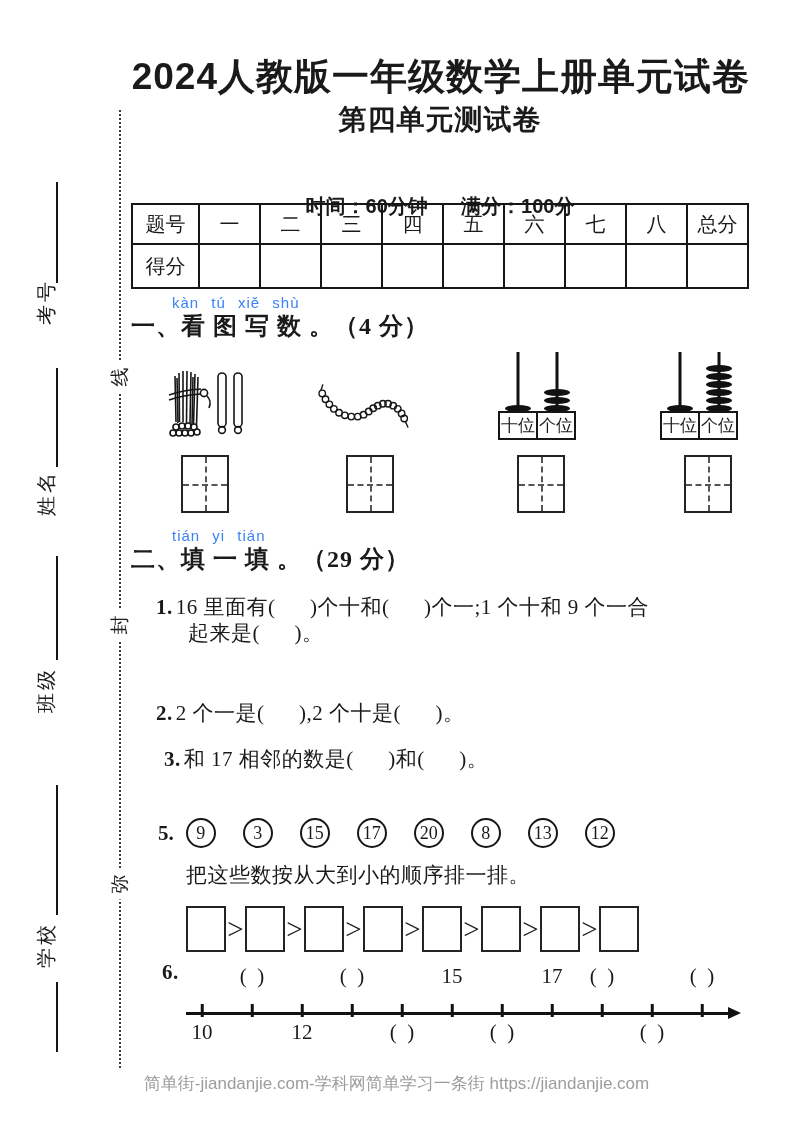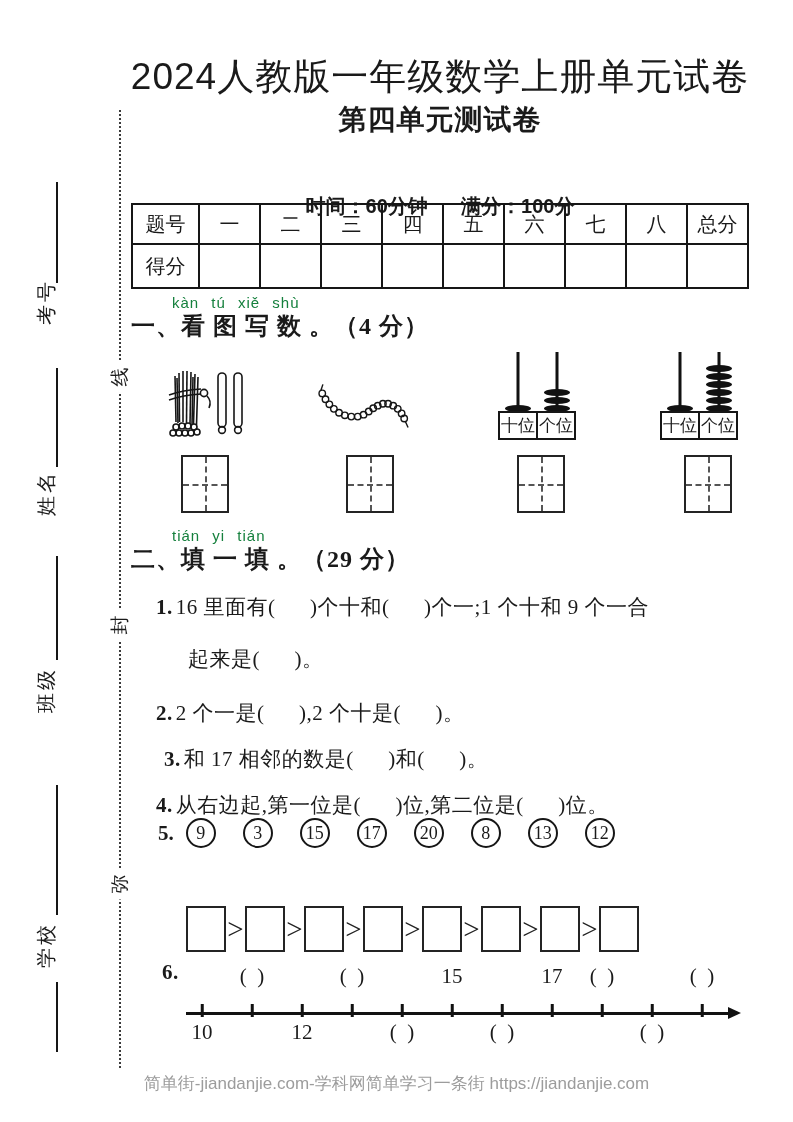--- a/index.html
+++ b/index.html
@@ -10,39 +10,39 @@
   .blank-line { position:absolute; left:56px; width:2px; background:#161616; }
   .side-label { position:absolute; left:46px; transform:translate(-50%,-50%) rotate(-90deg);
     font-family:"Liberation Sans", sans-serif; font-size:20px; font-weight:500;
     letter-spacing:3px; white-space:nowrap; }
   .seal-line { position:absolute; left:119px; top:110px; height:958px; width:0;
     border-left:2px dotted #3a3a3a; }
   .seal-char { position:absolute; left:120px; transform:translate(-50%,-50%) rotate(-90deg);
     font-family:"Liberation Sans", sans-serif; font-size:19px; background:#fff; padding:1px 6px; }
 
   
-  .title { position:absolute; left:130px; width:620px; top:52px; text-align:center;
-    font-family:"Liberation Sans", sans-serif; font-weight:normal; font-size:37px; letter-spacing:1px; }
+  .title { position:absolute; left:130px; width:620px; top:52px; text-align:right;
+    font-family:"Liberation Sans", sans-serif; font-weight:bold; font-size:37px; letter-spacing:1px; }
   .subtitle { position:absolute; left:130px; width:620px; top:101px; text-align:center;
     font-family:"Liberation Sans", sans-serif; font-weight:bold; font-size:28px; letter-spacing:1px; }
   .meta { position:absolute; left:130px; width:620px; top:169px; text-align:center;
     font-family:"Liberation Sans", sans-serif; font-weight:bold; font-size:20px; white-space:pre;margin-top:24px; }
 
   
   .score-table { position:absolute; left:131px; top:203px; border-collapse:collapse;
     table-layout:fixed; font-size:20px;padding-left:19px; }
   .score-table th, .score-table td { border:2px solid #161616; text-align:center;
     font-weight:normal; padding:0; }
   .score-table tr.r1 th { height:40px; }
   .score-table tr.r2 td { height:44px; }
   .score-table .lbl { text-align:center; }
 
   
   .pinyin { position:absolute; font-family:"Liberation Sans", sans-serif; font-size:15px;
-    letter-spacing:1px; word-spacing:7px; color:#15803d;text-align:right; }
+    letter-spacing:1px; word-spacing:7px; color:#3b82f6;text-align:right; }
   .sec-heading { position:absolute; font-weight:bold; font-size:24px; letter-spacing:1px; white-space:pre; }
 
   
   .illu { position:absolute; }
   .abacus { position:absolute; height:88px; }
   .rod { position:absolute; top:0; width:3px; height:60px; background:#111; transform:translateX(-50%); }
   .stack { position:absolute; bottom:28px; display:flex; flex-direction:column; align-items:center; transform:translateX(-50%); }
   .bead { width:26px; height:7px; background:#111; border-radius:50%; margin-top:1px; }
   .pv-labels { position:absolute; bottom:0; left:0; right:0; display:flex; }
   .pv-cell { flex:1; height:29px; border:2px solid #161616; display:flex; align-items:center;
@@ -236,36 +236,36 @@
 
   <div class="tian" style="left:181px;top:455px;"></div>
   <div class="tian" style="left:346px;top:455px;"></div>
   <div class="tian" style="left:517px;top:455px;"></div>
   <div class="tian" style="left:684px;top:455px;"></div>
 
   <div class="pinyin" style="left:172px;top:527px;">tián yi tián</div>
   <div class="sec-heading" style="left:131px;top:543px;">二、填 一 填 。（29 分）</div>
 
   <div class="q" style="left:156px;top:593px;"><b>1.</b><span>16 里面有(      )个十和(      )个一;1 个十和 9 个一合</span></div>
-  <div class="q" style="left:188px;top:645px;"><span>起来是(      )。</span></div>
+  <div class="q" style="left:188px;top:619px;"><span>起来是(      )。</span></div>
   <div class="q" style="left:156px;top:699px;"><b>2.</b><span>2 个一是(      ),2 个十是(      )。</span></div>
   <div class="q" style="left:164px;top:745px;"><b>3.</b><span>和 17 相邻的数是(      )和(      )。</span></div>
-  <div class="q" style="left:156px;top:791px;"><b>4.</b><span>从右边起,第一位是(      )位,第二位是(      )位。</span></div>
 
   <div class="circle-row">
     <b>5.</b>
     <span class="num-circle">9</span>
     <span class="num-circle">3</span>
     <span class="num-circle">15</span>
     <span class="num-circle">17</span>
     <span class="num-circle">20</span>
     <span class="num-circle">8</span>
     <span class="num-circle">13</span>
     <span class="num-circle">12</span>
   </div>
+  <div class="q" style="left:186px;top:861px;">把这些数按从大到小的顺序排一排。</div>
 
   <div class="order-row">
     <span class="order-box"></span>
       <span class="gt-sep">&gt;</span>
       <span class="order-box"></span>
       <span class="gt-sep">&gt;</span>
       <span class="order-box"></span>
       <span class="gt-sep">&gt;</span>
       <span class="order-box"></span>
       <span class="gt-sep">&gt;</span>

